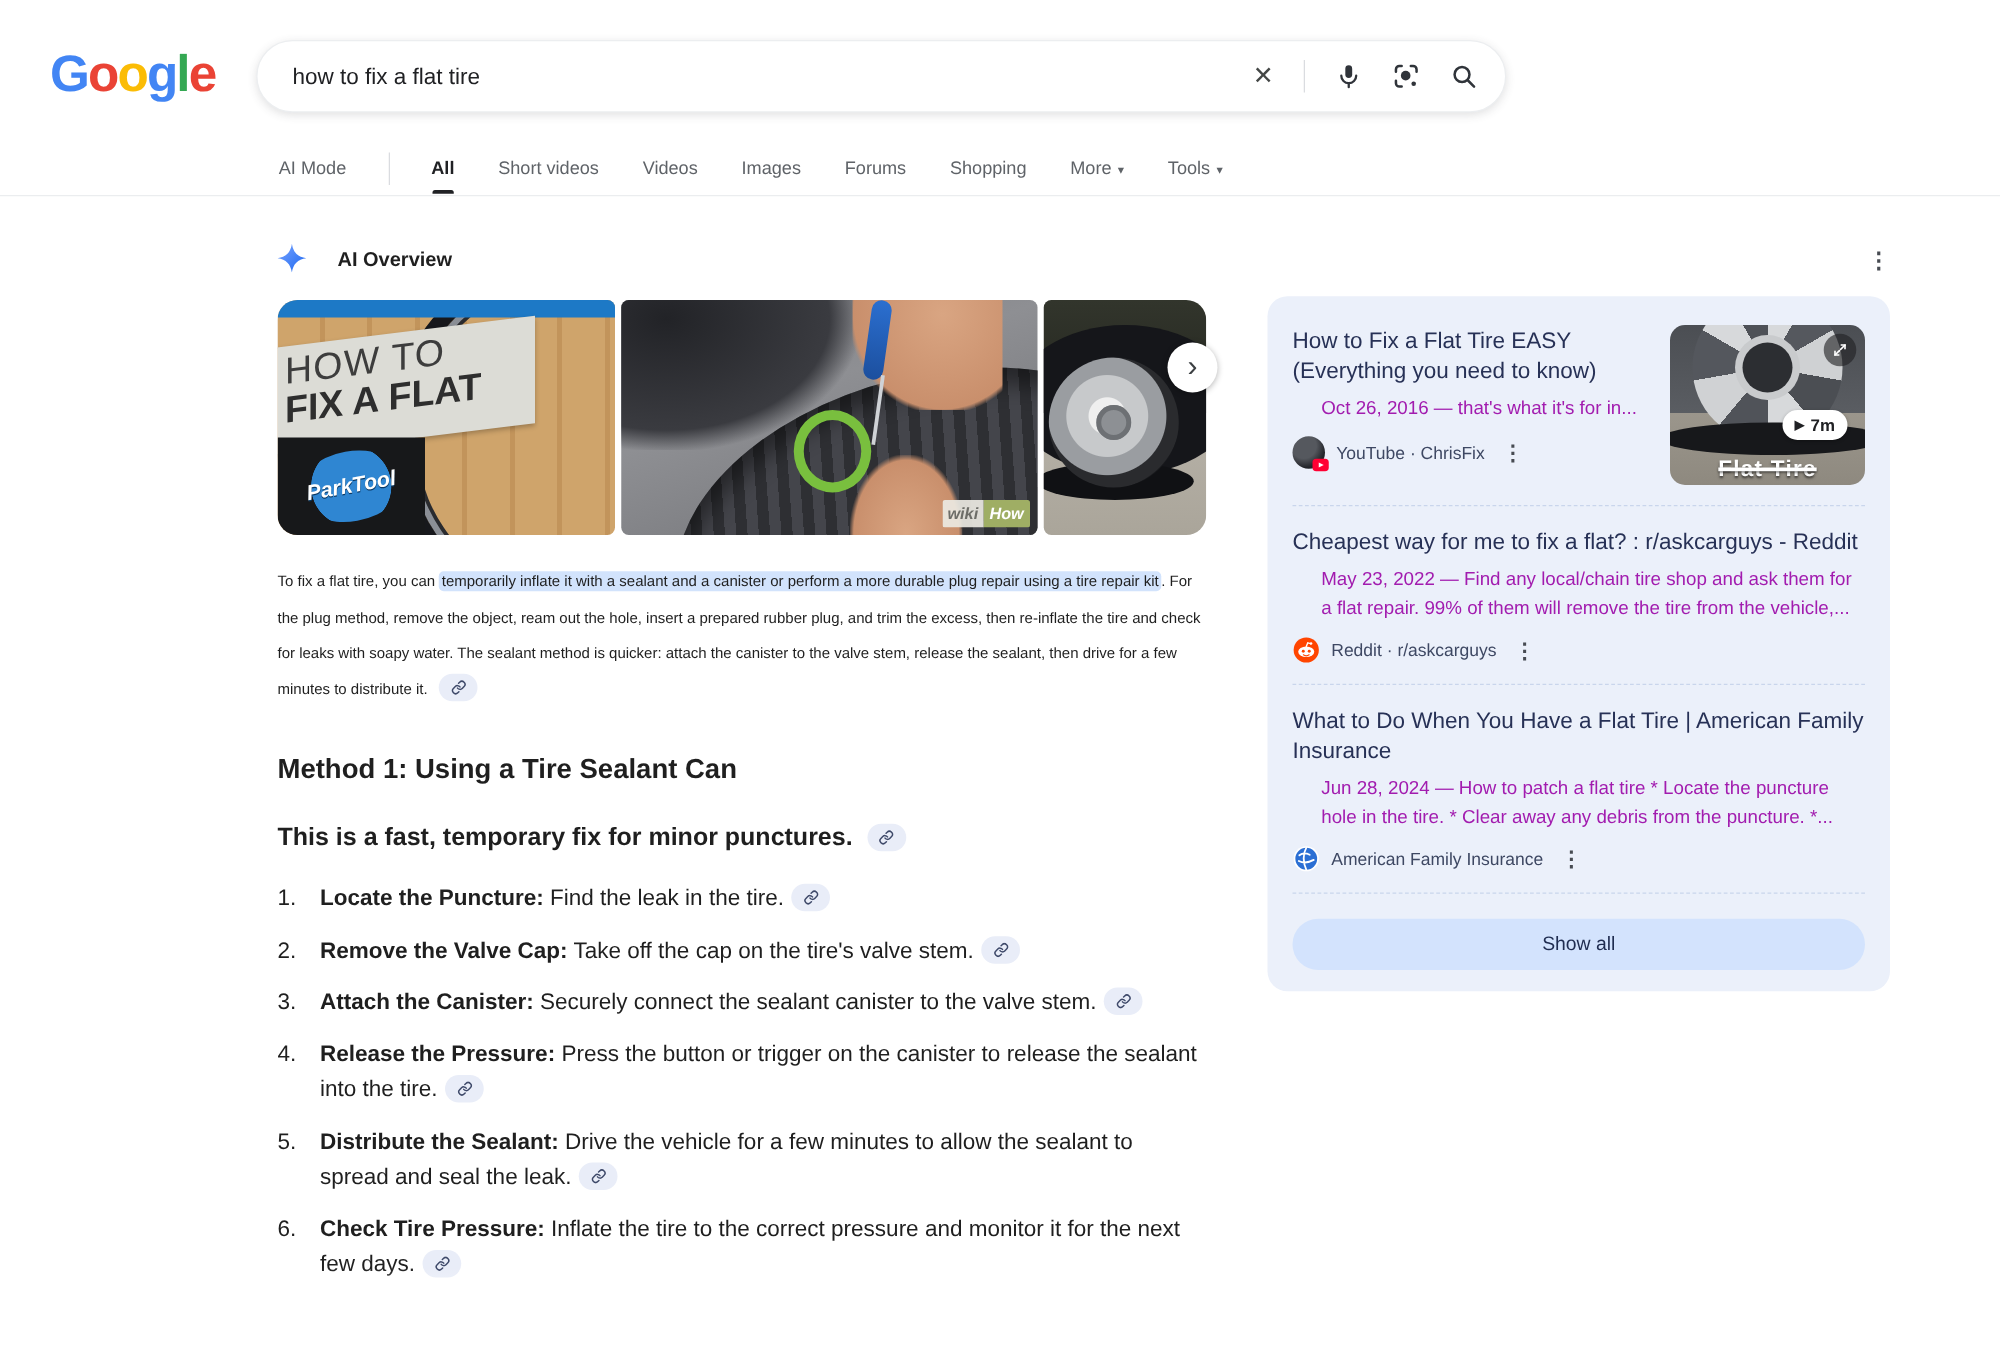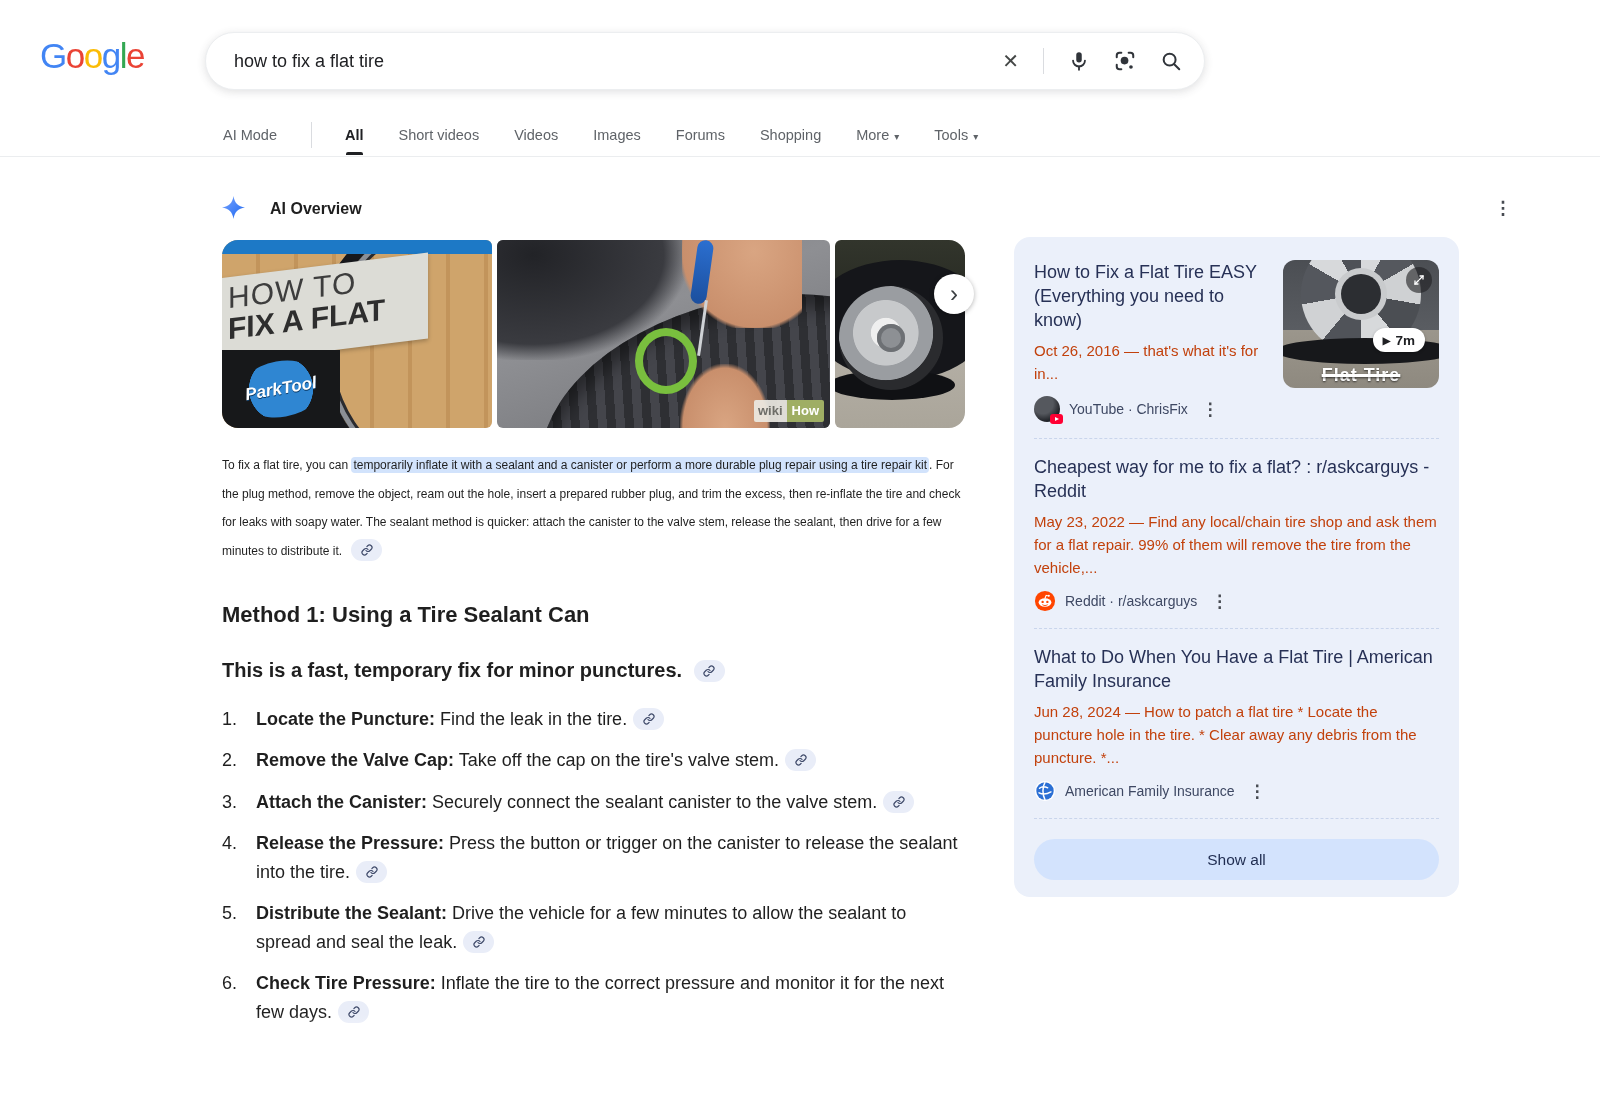--- a/index.html
+++ b/index.html
@@ -1,20 +1,20 @@
 <!DOCTYPE html>
 <html><head>
 <meta charset="utf-8">
 <style>
   * { margin:0; padding:0; box-sizing:border-box; }
   html,body { width:1600px; height:1096px; background:#fff; font-family:"Liberation Sans", sans-serif; color:#1f1f1f; }
   body { position:relative; overflow:hidden; }
 
   
-  .logo { position:absolute; left:40px; top:36px; font-size:35px; font-weight:400; letter-spacing:-1.5px;text-align:center; }
+  .logo { position:absolute; left:40px; top:36px; font-size:41px; font-weight:700; letter-spacing:-1.5px;text-align:center; }
   .logo span { display:inline-block; }
   .l-b{color:#4285F4}.l-r{color:#EA4335}.l-y{color:#FBBC05}.l-g{color:#34A853}
 
   .search-pill { position:absolute; left:205px; top:32px; width:1000px; height:58px;
     background:#fff; border:1px solid #eceef0; border-radius:30px;
     box-shadow:0 2px 8px rgba(60,64,67,.16); display:flex; align-items:center; padding:0 22px 0 28px; }
   .query { flex:1; border:none; outline:none; font-size:18px; color:#202124; font-family:"Liberation Sans",sans-serif; background:transparent; }
   .sp-icons { display:flex; align-items:center; gap:24px; }
   .clear-x { font-size:20px; color:#444746; cursor:pointer; line-height:1; }
   .vdiv { width:1px; height:26px; background:#dadce0; }
@@ -40,21 +40,21 @@
   .strip .im { position:relative; height:100%; overflow:hidden; border-radius:6px; cursor:pointer; }
   .im1 { width:270px; background:repeating-linear-gradient(90deg,#cfa46b 0 34px,#c2945b 34px 38px); }
   .i1bar { position:absolute; top:0; left:0; right:0; height:14px; background:#1d79c6; }
   .i1tire { position:absolute; right:-120px; top:-40px; width:300px; height:300px; border-radius:50%; border:13px solid #17181c; box-shadow:inset 0 0 0 5px #8b8f96, inset 0 0 0 8px #2a2b2f; }
   .i1banner { position:absolute; left:-12px; top:26px; width:218px; height:86px; background:#dcdcd6; transform:skewY(-7deg); box-shadow:0 2px 4px rgba(0,0,0,.25); padding:6px 0 0 18px; }
   .i1banner .t1 { font-size:30px; font-weight:400; color:#3d3d3d; letter-spacing:1px; line-height:30px; }
   .i1banner .t2 { font-size:30px; font-weight:800; color:#2e2e2e; letter-spacing:0; line-height:32px; }
   .i1brand { position:absolute; left:0; bottom:0; width:118px; height:78px; background:#17181a; display:flex; align-items:center; justify-content:center; }
   .i1logo { width:86px; height:56px; background:radial-gradient(circle,#2f86d2 62%,#17181a 63%); border-radius:50%; display:flex; align-items:center; justify-content:center; transform:rotate(-10deg); }
   .i1logo span { color:#fff; font-style:italic; font-weight:800; font-size:17px; text-shadow:0 1px 0 #0b3a66; }
-  .im2 { width:333px; background:linear-gradient(160deg,#7c7d82 0%,#8e8f93 40%,#6f7074 100%); }
+  .im2 { width:333px; background:linear-gradient(160deg,#7c7d82 0%,#8e8f93 40%,#6f7074 100%);font-style:italic; }
   .i2eng { position:absolute; left:-30px; top:-30px; width:220px; height:150px; background:radial-gradient(ellipse at 30% 30%,#222327 0%,#3a3b40 60%, rgba(58,59,64,0) 72%); }
   .i2tire { position:absolute; left:40px; top:60px; width:420px; height:260px; transform:rotate(-14deg); border-radius:50% 50% 40% 40%;
     background:repeating-linear-gradient(100deg,#2e2f33 0 9px,#44454b 9px 18px); box-shadow:inset 0 14px 18px rgba(0,0,0,.45); }
   .i2hand { position:absolute; right:28px; top:-8px; width:120px; height:96px; background:radial-gradient(ellipse at 60% 20%,#d9a582 0%,#c98f6c 70%, rgba(201,143,108,0) 74%); }
   .i2hand2 { position:absolute; right:60px; bottom:-6px; width:90px; height:70px; background:radial-gradient(ellipse at 50% 90%,#d9a582 0%,#c98f6c 66%, rgba(201,143,108,0) 72%); }
   .i2driver { position:absolute; right:120px; top:0; width:16px; height:64px; background:linear-gradient(180deg,#2b6fd0,#1c4f9e); border-radius:8px; transform:rotate(8deg); }
   .i2shaft { position:absolute; right:126px; top:60px; width:3px; height:56px; background:#cfd2d6; transform:rotate(8deg); }
   .i2ring { position:absolute; left:138px; top:88px; width:62px; height:66px; border:8px solid #79bf3e; border-radius:50%; }
   .i2wm { position:absolute; right:6px; bottom:6px; height:22px; display:flex; font-size:13px; font-weight:700; border-radius:2px; overflow:hidden; }
   .i2wm .w1 { background:rgba(235,233,226,.92); color:#6d6d68; padding:3px 4px; }
@@ -76,25 +76,25 @@
   .m-lead { margin-top:31px; font-size:20px; font-weight:700; color:#1f1f1f; }
   .steps { margin-top:22px; }
   .step { display:flex; margin-bottom:13px; font-size:18px; line-height:28.5px; }
   .step .num { width:34px; flex:none; }
   .step b { font-weight:700; }
 
   .fade { position:absolute; left:200px; top:1014px; width:800px; height:82px; z-index:6;
     background:linear-gradient(180deg, rgba(255,255,255,0) 0%, rgba(255,255,255,.72) 55%, #fff 92%); pointer-events:none; }
 
   
-  .sidebar { position:absolute; left:1014px; top:237px; width:445px; background:#ebf0fa; border-radius:16px; padding:23px 20px 17px; }
+  .sidebar { position:absolute; left:1014px; top:237px; width:498px; background:#ebf0fa; border-radius:16px; padding:23px 20px 17px; }
   .sb-item { display:flex; }
   .sb-txt { flex:1; min-width:0; }
   .sb-title { font-size:18px; line-height:24px; color:#273156; cursor:pointer; }
-  .sb-snip { margin-top:7px; font-size:15px; line-height:23px; color:#c2410c; }
+  .sb-snip { margin-top:7px; font-size:15px; line-height:23px; color:#a21caf;margin-left:23px; }
   .sb-src { margin-top:11px; display:flex; align-items:center; }
   .sb-src .lbl { font-size:14px; color:#3e4863; margin-left:9px; cursor:pointer; }
   .sb-div { border-top:1px dashed #c9d5ec; margin:16px 0; }
   .fav { width:26px; height:26px; flex:none; position:relative; }
   .fav-yt { border-radius:50%; background:radial-gradient(circle at 35% 30%, #55585e 0 40%, #222429 70%); }
   .yt-badge { position:absolute; right:-3px; bottom:-2px; width:13px; height:10px; background:#f03; border-radius:3px; display:flex; align-items:center; justify-content:center; }
   .yt-badge i { display:block; width:0; height:0; border-left:4px solid #fff; border-top:2.5px solid transparent; border-bottom:2.5px solid transparent; }
   .fav-sm { width:22px; height:22px; }
   .thumb { width:156px; height:128px; flex:none; margin-left:14px; border-radius:12px; position:relative; overflow:hidden; cursor:pointer;
     background:linear-gradient(180deg,#4b4e53 0%,#5a5d62 55%,#9b968c 55%,#8e897f 100%); }

